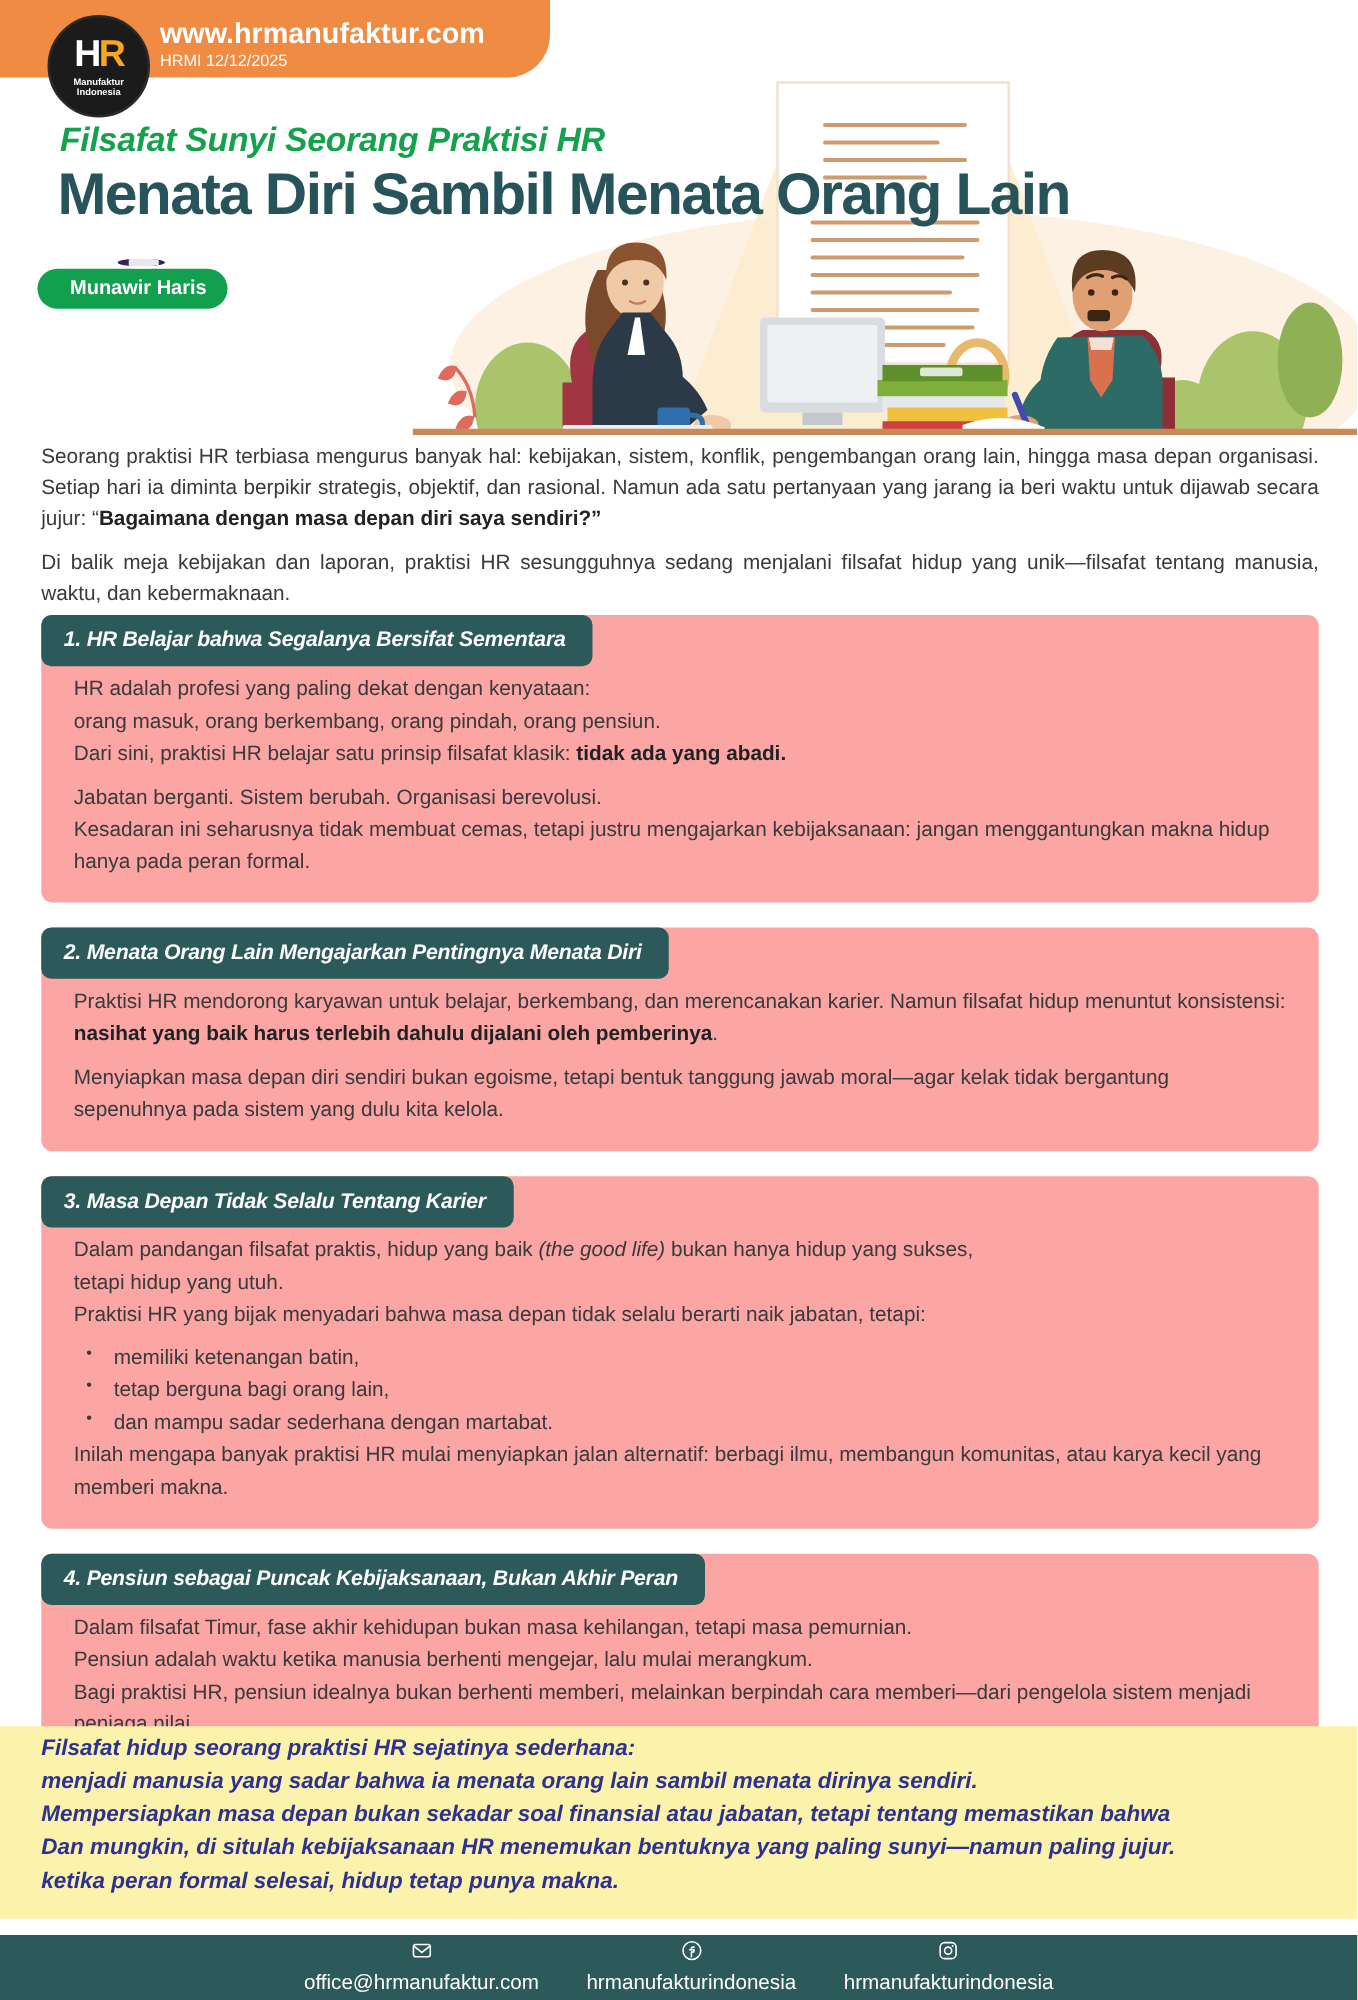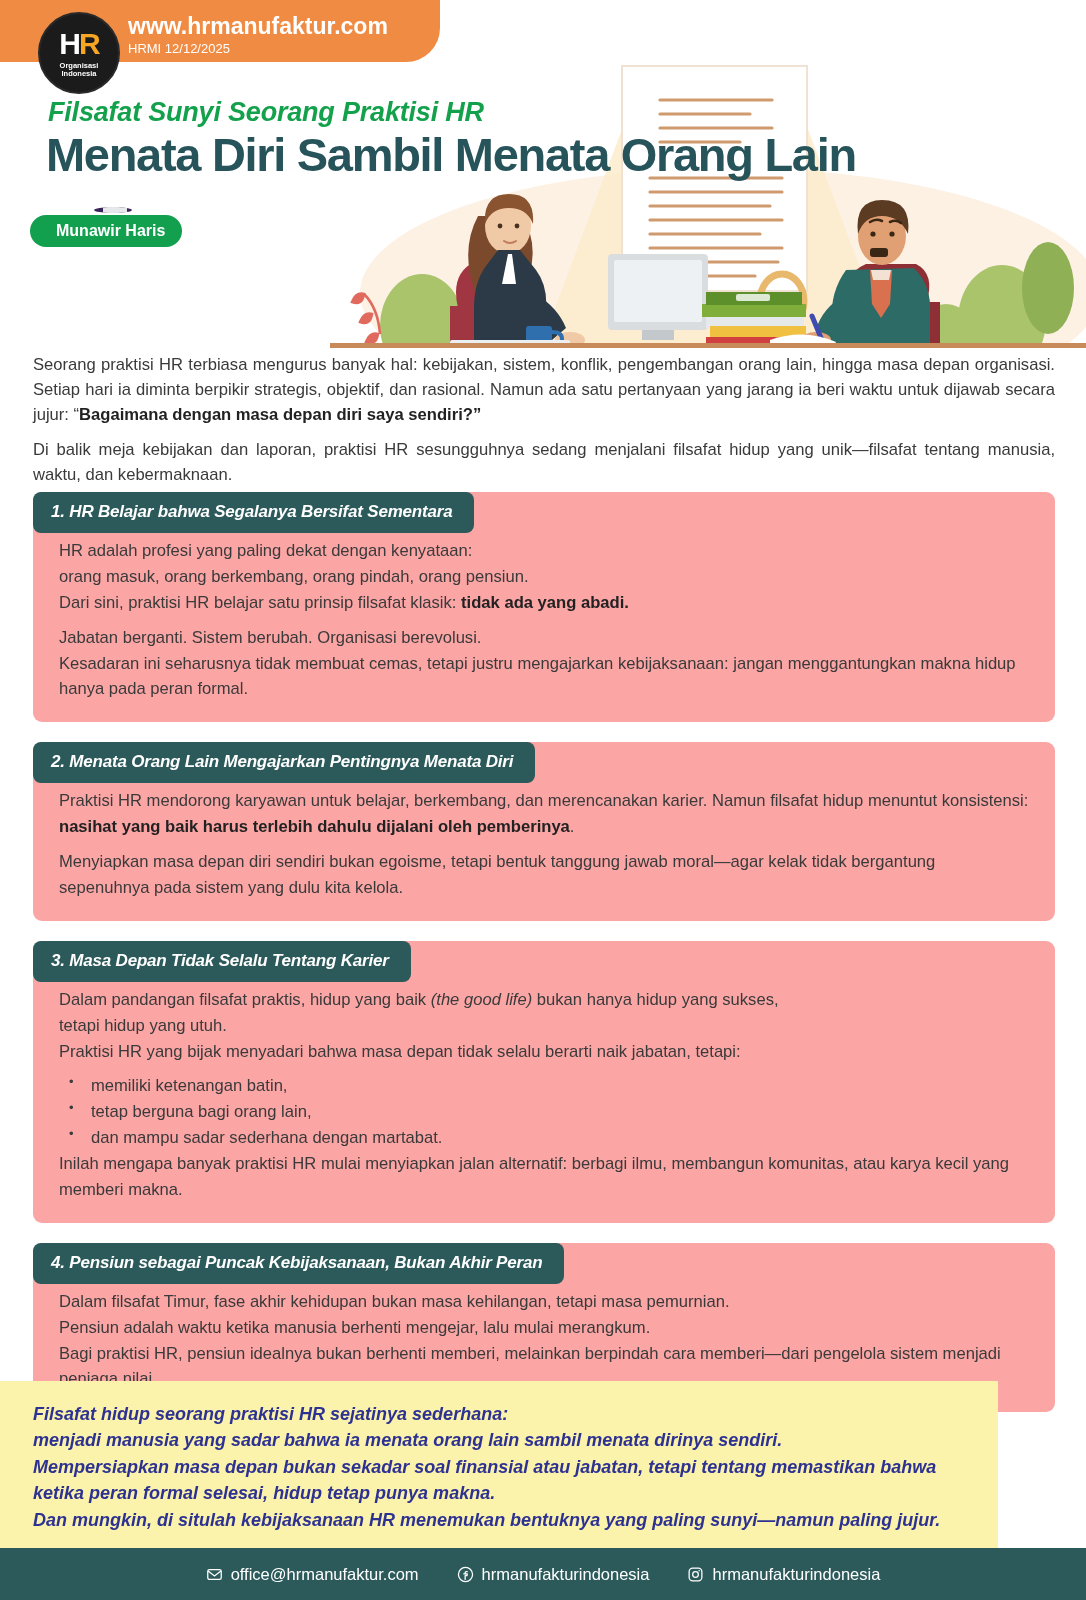--- a/index.html
+++ b/index.html
@@ -110,38 +110,38 @@
     padding-left:26px; position:relative;
   }
   .bullets li::before {
     content:"\2022"; position:absolute; left:4px; top:-1px;
     font-size:13px; color:#3a3a3a;
   }
 
   
   .conclusion {
     position:absolute; left:0; top:1381px;
-    width:998px; padding:20px 33px 18px 33px;
+    width:1086px; padding:4px 33px 18px 33px;
     background:#fbf3ab;
   }
   .conclusion p {
     color:#2d3191; font-size:18px; font-weight:bold;
     font-style:italic; line-height:1.47;
   }
 
   
   .footer {
     position:absolute; left:0; bottom:0;
     width:1086px; height:52px;
     background:#2c595a;
     display:flex; align-items:center; justify-content:center; gap:38px;
   }
   .foot-item {
     display:flex; align-items:center; gap:8px;
-    color:#ffffff; font-size:16.5px;
+    color:#ffffff; font-size:16.5px;flex-direction:column;
   }
   .foot-icon { display:flex; align-items:center; }
   .foot-icon svg { display:block; }
 
   
   .ill { position:absolute; inset:0; }
 </style>
 </head>
 <body>
 
@@ -241,21 +241,21 @@
       <rect x="0" y="285" width="756" height="12" fill="#c98a5a"></rect>
     </g>
   </svg>
 </div>
 
 <div class="topbar"></div>
 
 <div class="logo">
   <div class="logo-hr"><span class="logo-h">H</span><span class="logo-r">R</span></div>
   <div class="logo-sub">
-    <span>Organisasi</span><br>
+    <span>Manufaktur</span><br>
     <span>Indonesia</span>
   </div>
 </div>
 
 <div class="site-url">www.hrmanufaktur.com</div>
 <div class="site-date">HRMI 12/12/2025</div>
 
 <div class="kicker">Filsafat Sunyi Seorang Praktisi HR</div>
 <h1 class="headline">Menata Diri Sambil Menata Orang Lain</h1>
 
@@ -321,22 +321,22 @@
       </p>
     </div>
   </div>
 
 </div>
 
 <div class="conclusion">
   <p>Filsafat hidup seorang praktisi HR sejatinya sederhana:</p>
   <p>menjadi manusia yang sadar bahwa ia menata orang lain sambil menata dirinya sendiri.</p>
   <p>Mempersiapkan masa depan bukan sekadar soal finansial atau jabatan, tetapi tentang memastikan bahwa</p>
+  <p>Dan mungkin, di situlah kebijaksanaan HR menemukan bentuknya yang paling sunyi—namun paling jujur.</p>
   <p>ketika peran formal selesai, hidup tetap punya makna.</p>
-  <p>Dan mungkin, di situlah kebijaksanaan HR menemukan bentuknya yang paling sunyi—namun paling jujur.</p>
 </div>
 
 <div class="footer">
   <div class="foot-item">
     <span class="foot-icon">
       <svg width="17" height="17" viewBox="0 0 24 24" fill="none" stroke="#ffffff" stroke-width="1.8">
         <rect x="2.5" y="5" width="19" height="14" rx="2.5"></rect>
           <path d="M3 7l9 7 9-7"></path>
       </svg>
     </span>

